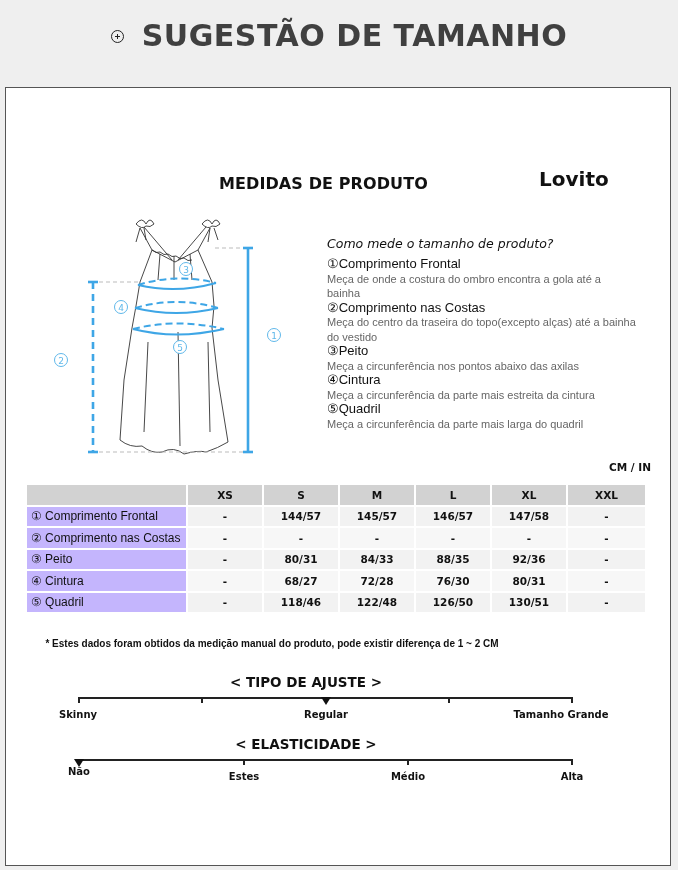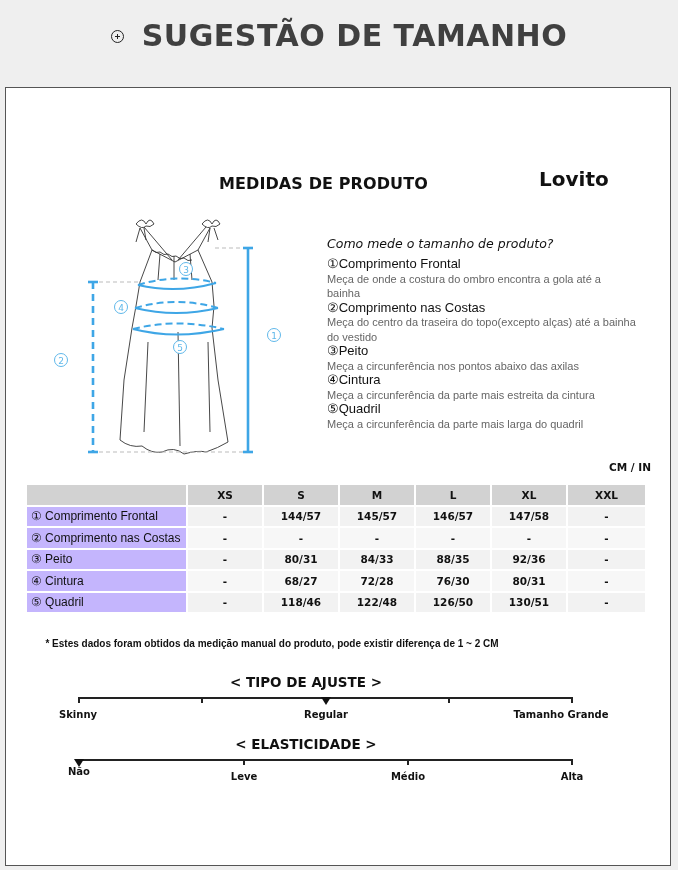--- a/index.html
+++ b/index.html
@@ -228,16 +228,16 @@
 
 <div class="scale-title" style="top:736px">&lt; ELASTICIDADE &gt;</div>
 <div class="scale" style="left:0;top:0;">
   <div class="line" style="left:78px;top:759px;width:495px;"></div>
   <div class="tick" style="left:78px;top:759px;"></div>
   <div class="tick" style="left:243px;top:759px;"></div>
   <div class="tick" style="left:407px;top:759px;"></div>
   <div class="tick" style="left:571px;top:759px;"></div>
   <div class="marker" id="elast-marker" style="top: 759px; left: 74px;"></div>
   <div class="lbl" style="left:79px;top:766px;">Não</div>
-  <div class="lbl" style="left:244px;top:771px;">Leve</div>
+  <div class="lbl" style="left:244px;top:771px;">Estes</div>
   <div class="lbl" style="left:408px;top:771px;">Médio</div>
   <div class="lbl" style="left:572px;top:771px;">Alta</div>
 </div>
 
 </body></html>

